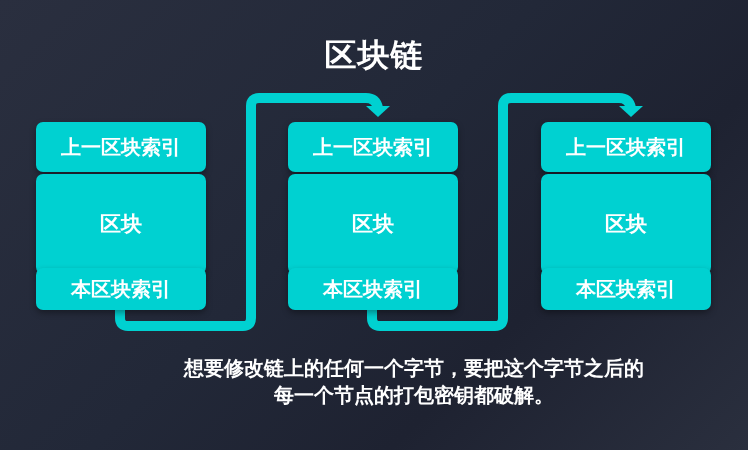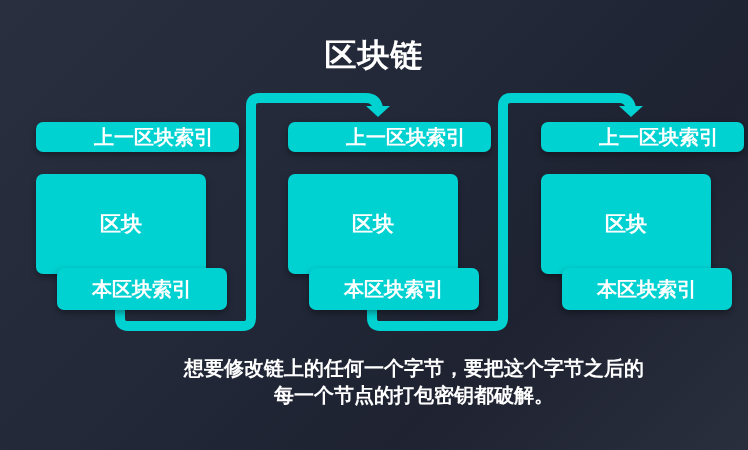--- a/index.html
+++ b/index.html
@@ -14,23 +14,23 @@
       font-size: 32px; font-weight: bold; letter-spacing: 1px;
     }
     .connectors { position: absolute; left: 0; top: 0; width: 748px; height: 450px; }
     .block { position: absolute; width: 170px; }
     .cell {
       position: absolute; left: 0; width: 170px; background: #00d1d1;
       border-radius: 7px; display: flex; align-items: center; justify-content: center;
       font-size: 20px; font-weight: bold; color: #ffffff;
       box-shadow: 0 3px 6px rgba(0,0,0,0.35);
     }
-    .cell.prev { top: 0; height: 30px; padding-left: 33px; }
+    .cell.prev { top: 0; height: 50px; }
     .cell.body { top: 52px; height: 100px; font-size: 21px; }
-    .cell.cur { top: 146px; height: 42px; margin-left: 21px; }
+    .cell.cur { top: 146px; height: 42px; }
     .caption {
       position: absolute; left: 0; width: 748px; text-align: center;
       font-size: 20px; font-weight: bold; line-height: 33px; margin-left: 40px;
     }
   </style>
 </head>
 <body>
 
 <div class="title">区块链</div>
 

